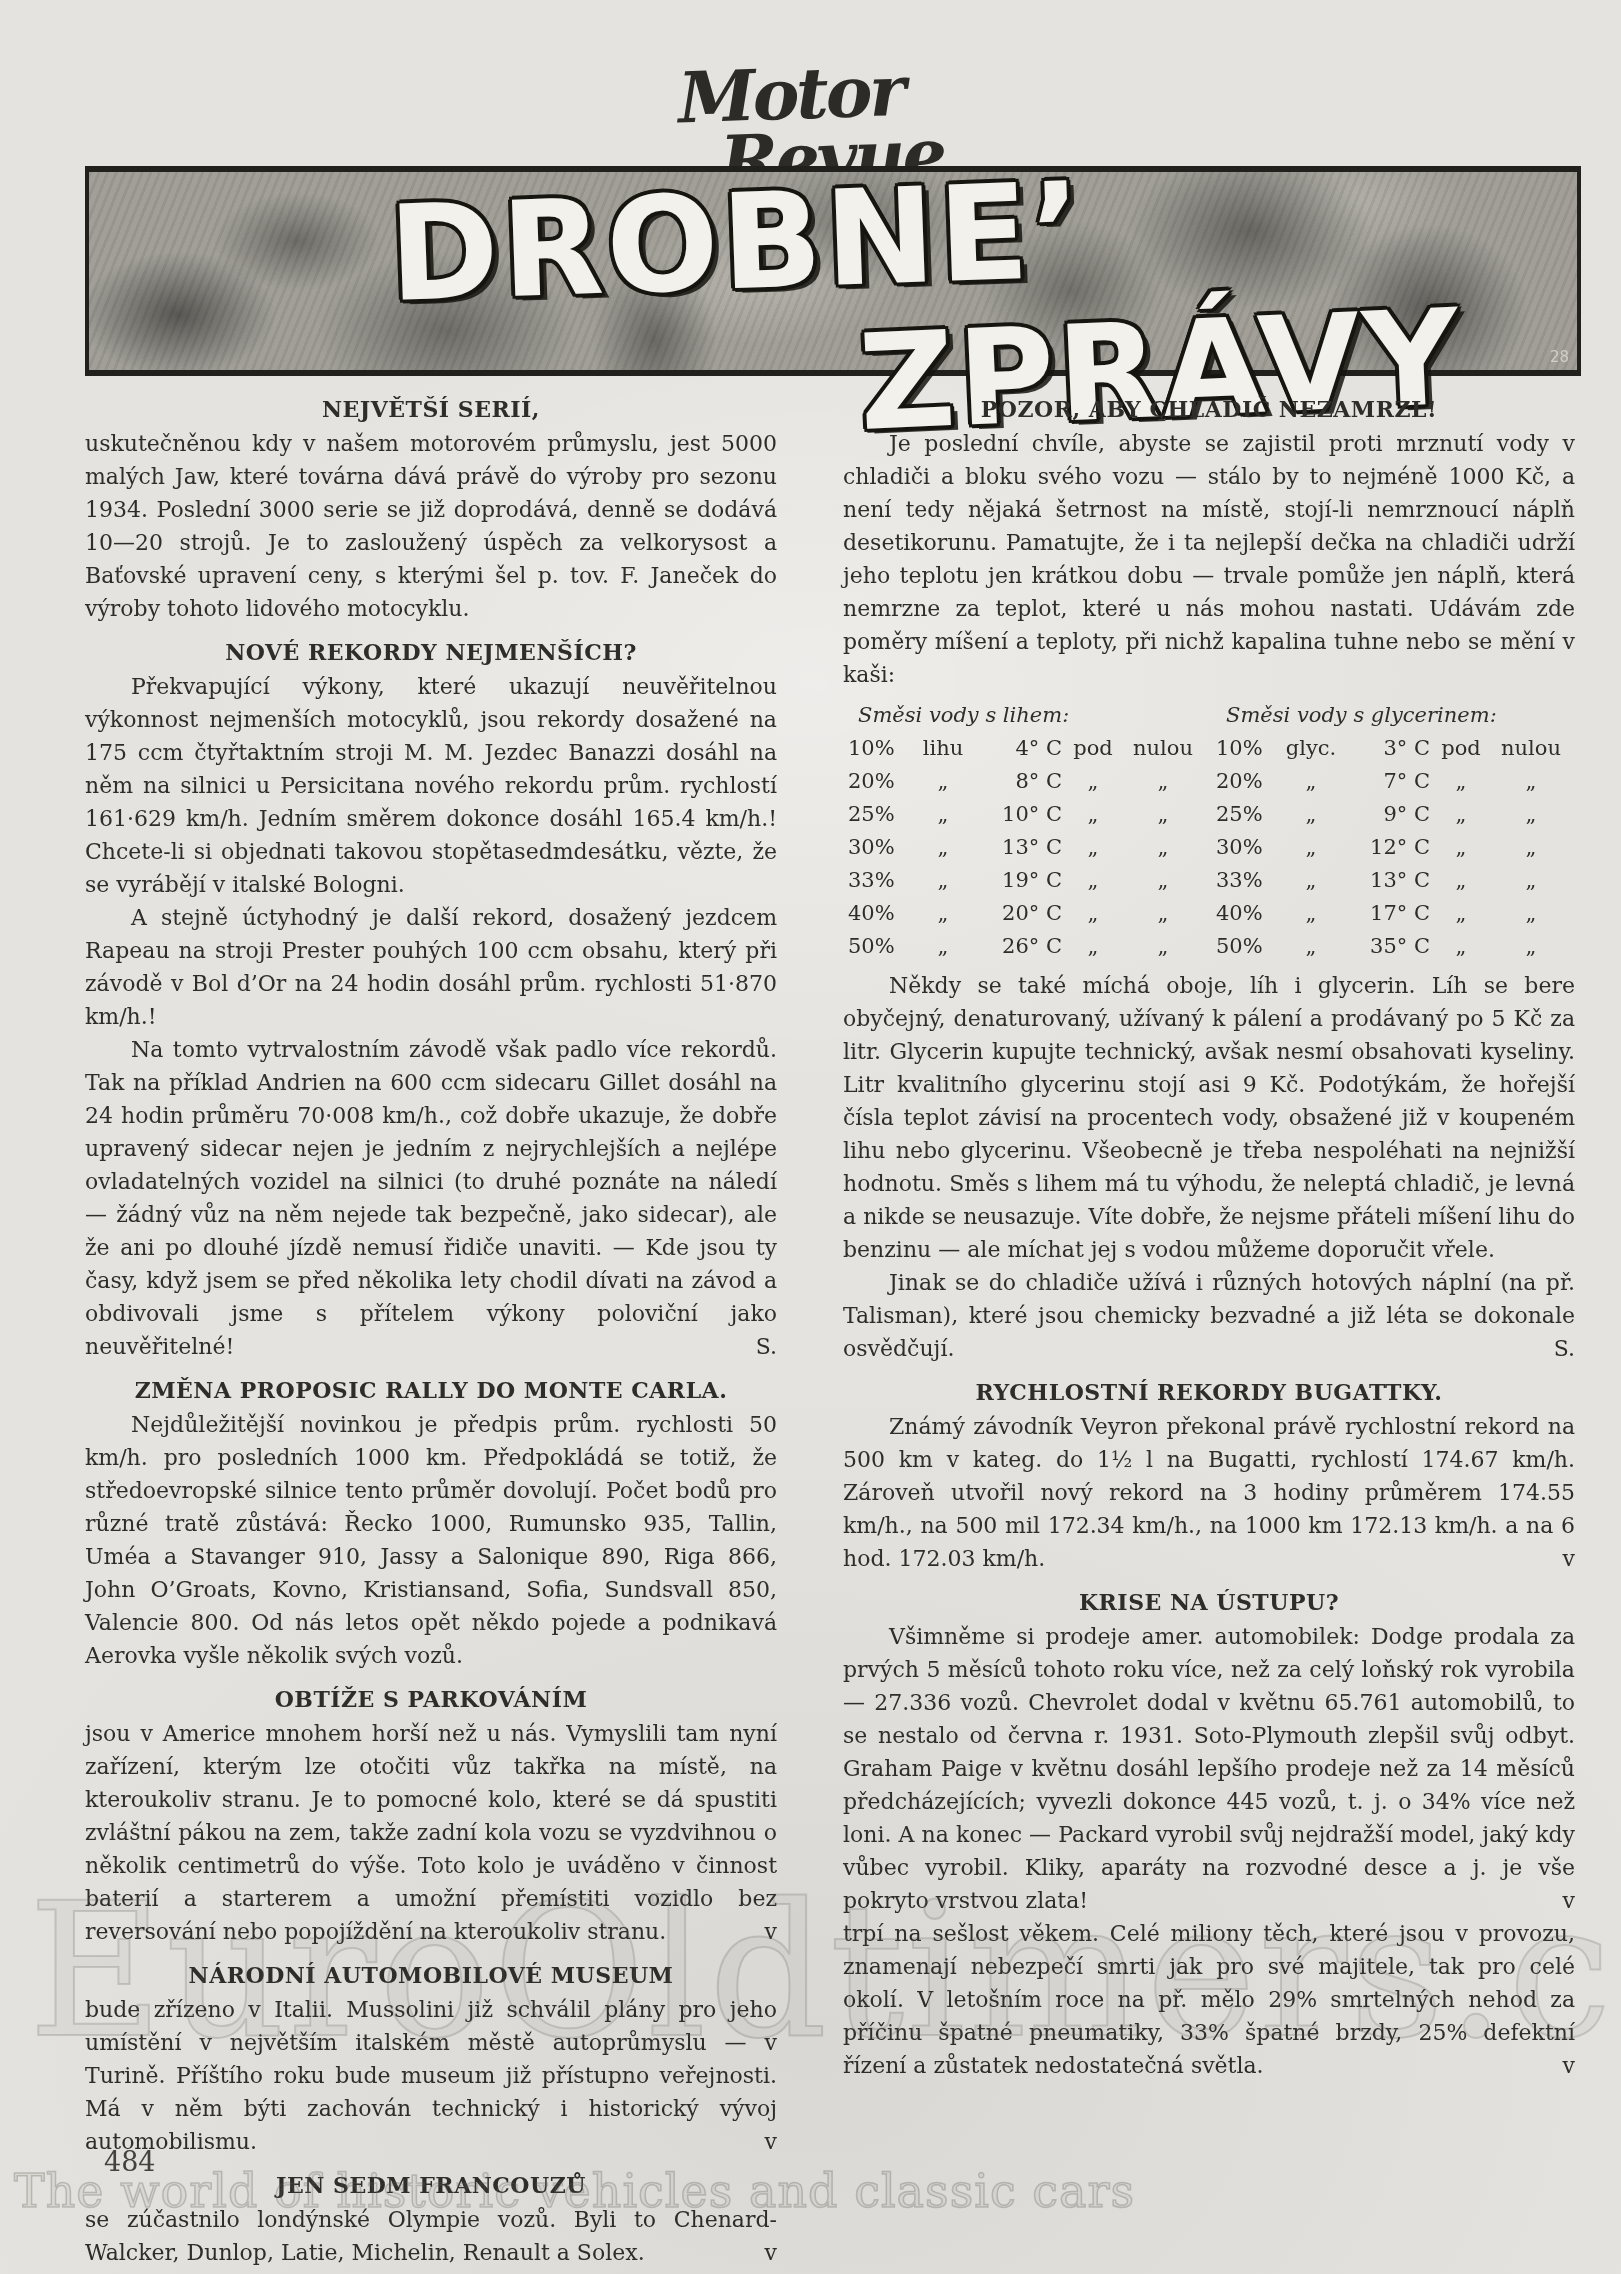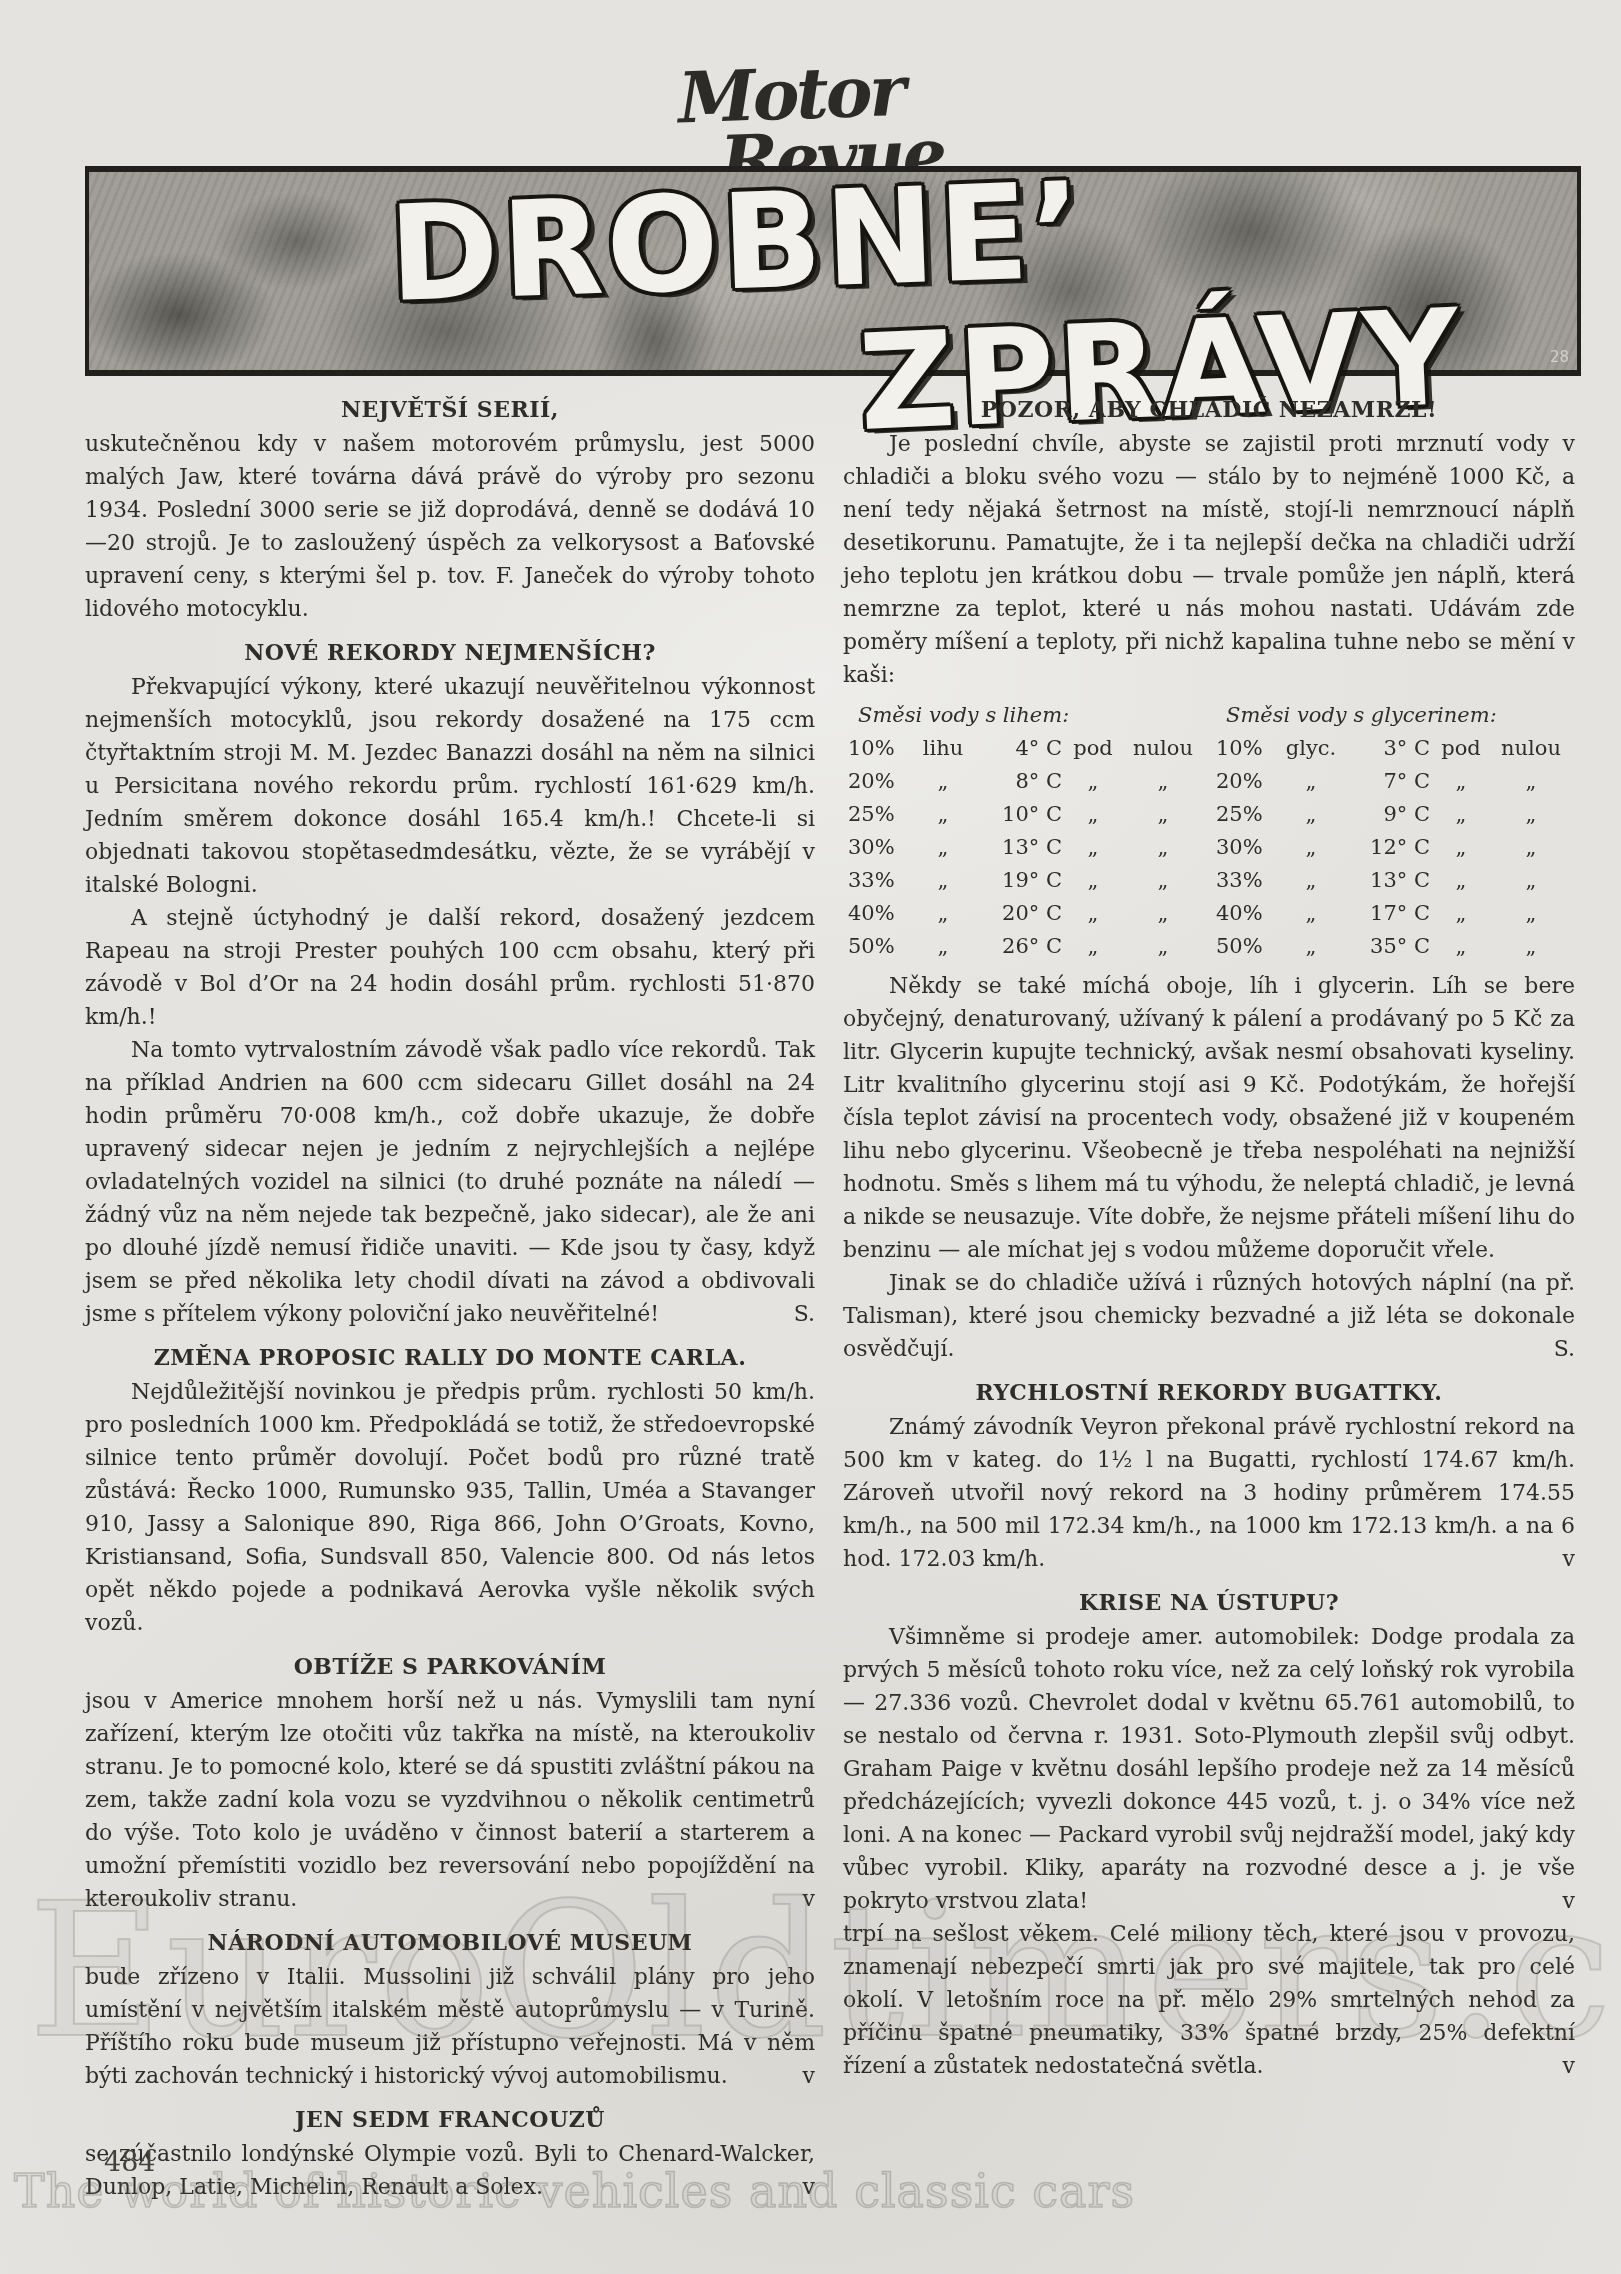--- a/index.html
+++ b/index.html
@@ -43,21 +43,21 @@
     text-shadow:
       4px 0 0 #16150f, -4px 0 0 #16150f, 0 4px 0 #16150f, 0 -4px 0 #16150f,
       3px 3px 0 #16150f, -3px -3px 0 #16150f, 3px -3px 0 #16150f, -3px 3px 0 #16150f,
       7px 5px 0 rgba(22,21,15,0.85);
   }
   .bt1{left:300px;top:4px;font-size:132px;transform:rotate(-2deg);}
   .bt2{left:770px;top:132px;font-size:132px;transform:rotate(-2.5deg);}
   .artist-mark{position:absolute;right:8px;bottom:4px;color:#dddcd5;font-size:15px;
     font-family:"DejaVu Sans", sans-serif;z-index:2;opacity:0.8;}
   
-  .columns{position:absolute;left:85px;top:392px;width:1490px;display:flex;gap:28px;z-index:2;}
+  .columns{position:absolute;left:85px;top:392px;width:1490px;display:flex;gap:66px;z-index:2;}
   .col{flex:1 1 0;font-size:22px;line-height:33px;text-align:justify;}
   .shead{margin:12px 0 3px;text-align:center;font-size:22px;font-weight:bold;
     letter-spacing:0.5px;line-height:30px;}
   .shead.first{margin-top:2px;}
   .para{margin:0;}
   .para.indent{text-indent:46px;}
   .sig{float:right;padding-left:14px;}
   
   .freeze-tables{display:flex;gap:14px;margin:8px 5px 6px;font-size:21px;}
   .ftable{flex:1 1 0;}

